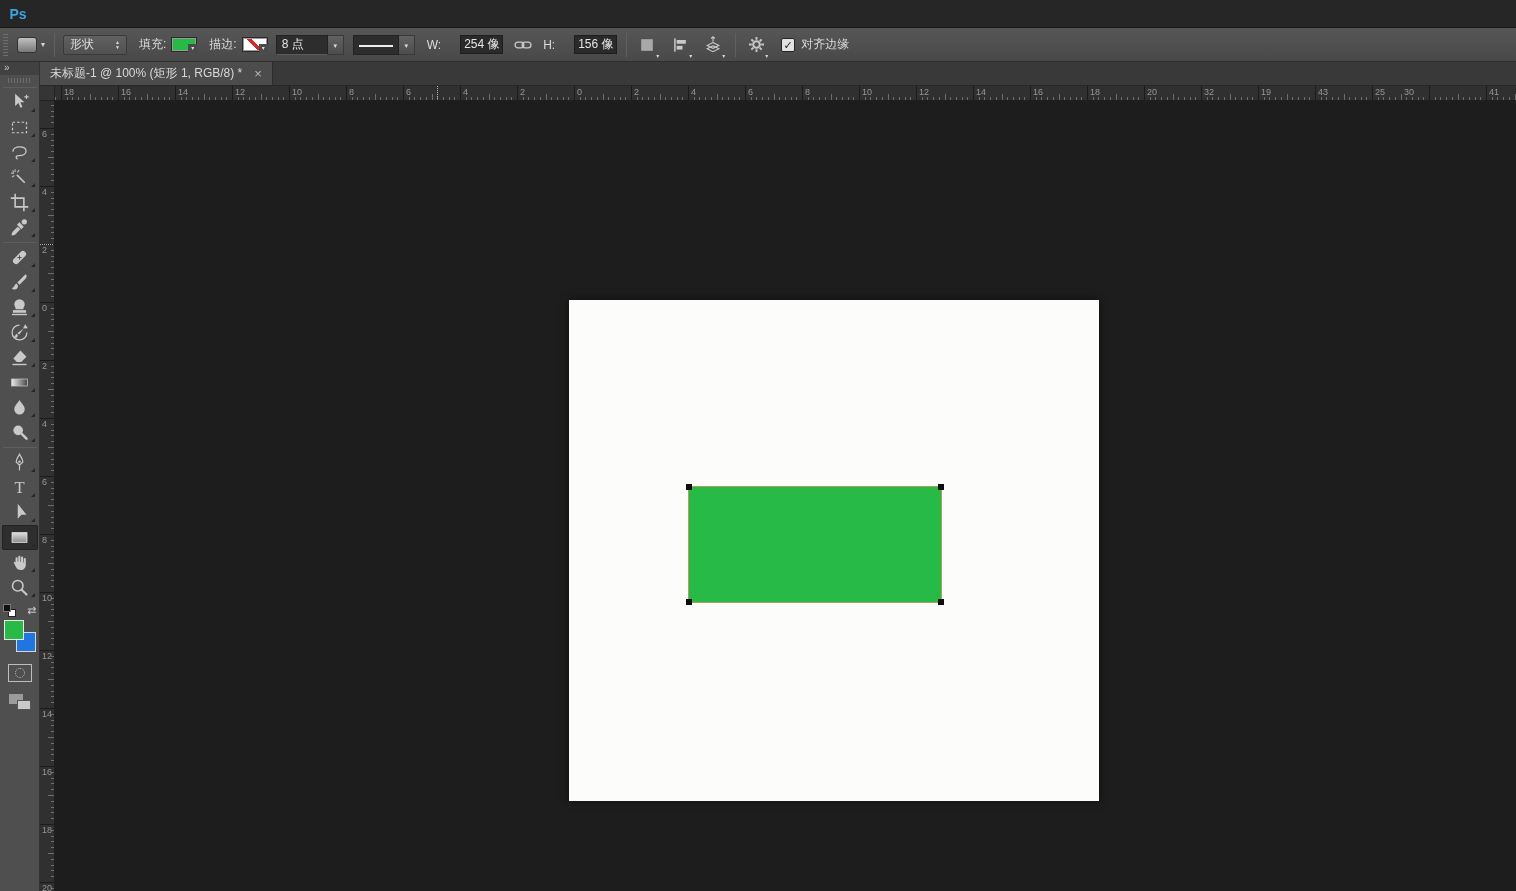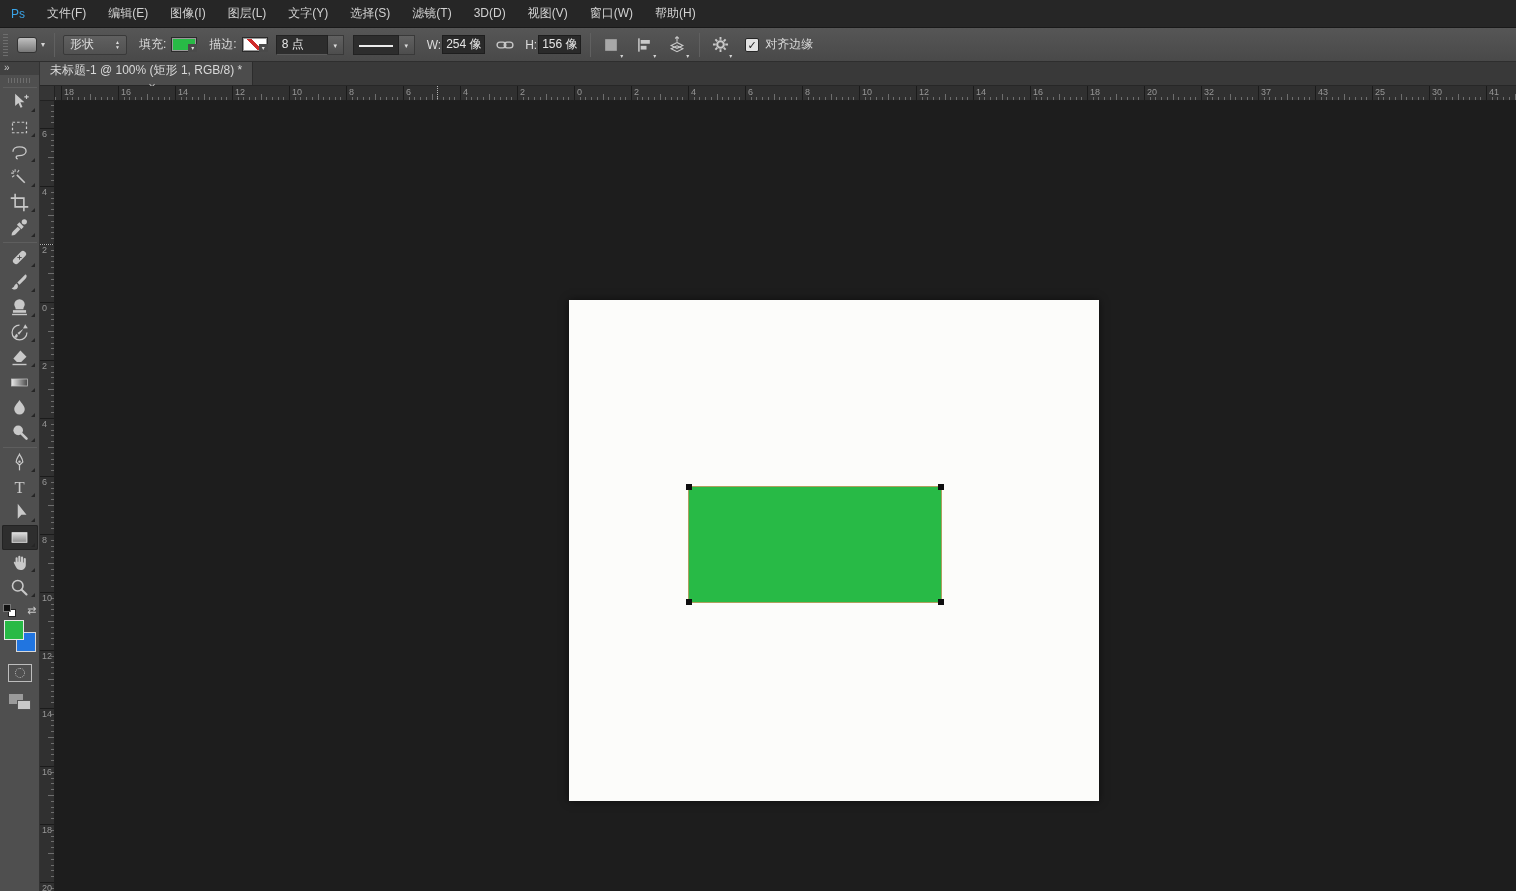--- a/index.html
+++ b/index.html
@@ -2,21 +2,21 @@
 <html><head>
 <meta charset="utf-8">
 <style>
   * { margin:0; padding:0; box-sizing:border-box; }
   html,body { width:1516px; height:891px; overflow:hidden; }
   body { position:relative; background:#1d1d1d; font-family:"Liberation Sans", sans-serif; color:#ccc; }
 
   
   .menubar { position:absolute; left:0; top:0; right:0; height:28px; background:#262626;
              border-bottom:1px solid #191919; display:flex; align-items:center; }
-  .ps-logo { width:36px; text-align:center; color:#3aa4e8; font-weight:normal; font-size:12px; }
+  .ps-logo { width:36px; text-align:center; color:#3aa4e8; font-weight:bold; font-size:14px; }
   .menu-item { padding:0 11px; font-size:12px; color:#d2d2d2; line-height:27px; cursor:default; }
 
   
   .optionsbar { position:absolute; left:0; top:28px; right:0; height:34px;
                 background:linear-gradient(#565656,#494949); border-bottom:1px solid #2e2e2e;
                 display:flex; align-items:center; font-size:12px; color:#dcdcdc; }
   .ob-grip { width:5px; height:22px; margin-left:3px;
              background:repeating-linear-gradient(0deg,#6e6e6e 0 1px,transparent 1px 3px); }
   .ob-btn { display:flex; align-items:center; margin-left:9px; }
   .preset-icon { width:20px; height:16px; border:1px solid #333; border-radius:3px;
@@ -33,33 +33,33 @@
   .swatch .sw-dd { position:absolute; right:-1px; bottom:-1px; width:9px; height:8px; background:#4a4a4a;
                    color:#ddd; font-size:6px; line-height:8px; text-align:center; }
   .no-color { background:linear-gradient(45deg,#fff 43%,#cf2b2b 43%,#cf2b2b 55%,#fff 55%); background-color:#fff; }
   .darkfield { background:#2d2d2d; border:1px solid #222; border-bottom-color:#5a5a5a; height:20px;
                display:flex; align-items:center; padding:0 5px; color:#e5e5e5; }
   .dd-btn { width:16px; height:20px; background:linear-gradient(#616161,#4d4d4d); border:1px solid #393939;
             border-left:none; text-align:center; font-size:7px; line-height:19px; color:#ddd; }
   .style-preview { width:46px; height:20px; background:#2d2d2d; border:1px solid #222; position:relative; }
   .style-preview .line { position:absolute; left:5px; right:5px; top:9px; height:2px; background:#ececec; }
   .num-field { width:43px; height:19px; background:#2a2a2a; border:1px solid #1e1e1e; padding:0 3px;
-               overflow:hidden; white-space:nowrap; display:flex; align-items:center; color:#e5e5e5; margin-left:1px; }
+               overflow:hidden; white-space:nowrap; display:flex; align-items:center; color:#e5e5e5; margin-left:19px; }
   .icon-btn { margin-left:7px; position:relative; width:26px; height:26px; display:flex;
               align-items:center; justify-content:center; }
   .icon-btn .mini-dd { position:absolute; right:1px; bottom:-1px; font-size:6px; color:#d5d5d5; line-height:6px; }
   .checkbox { width:14px; height:14px; background:#e2e2e2; border:1px solid #262626; border-radius:2px;
               color:#222; font-size:11px; line-height:12px; text-align:center; margin-left:12px; }
   .cb-label { margin-left:6px; }
 
   
   .tabbar { position:absolute; left:40px; top:62px; right:0; height:24px; background:#393939;
             border-bottom:1px solid #272727; display:flex; }
   .tab { background:#4c4c4c; padding:0 10px; display:flex; align-items:center; font-size:12px;
-         color:#d8d8d8; border-right:1px solid #2c2c2c;flex-direction:column; }
+         color:#d8d8d8; border-right:1px solid #2c2c2c; }
   .tab-close { margin-left:12px; color:#b8b8b8; font-size:13px; }
 
   
   .toolbar { position:absolute; left:0; top:62px; width:40px; bottom:0; background:#4f4f4f;
              border-right:1px solid #333; display:flex; flex-direction:column; align-items:center; }
   .tb-header { width:100%; height:13px; background:#414141; color:#c5c5c5; font-size:10px;
                line-height:12px; padding-left:4px; }
   .tb-grip { width:24px; height:5px; margin:3px 0 2px;
              background:repeating-linear-gradient(90deg,#6e6e6e 0 1px,transparent 1px 3px); }
   .tool { width:36px; height:25px; position:relative; display:flex; align-items:center;
@@ -110,33 +110,20 @@
   .h-nw { left:-3px; top:-3px; }  .h-ne { right:-3px; top:-3px; }
   .h-sw { left:-3px; bottom:-3px; } .h-se { right:-3px; bottom:-3px; }
 
   svg .st { stroke:#c9c9c9; fill:none; }
 </style>
 </head>
 <body>
 
 <div class="menubar">
   <div class="ps-logo">Ps</div>
-  <nav style="display:flex">
-      <div class="menu-item">文件(F)</div>
-      <div class="menu-item">编辑(E)</div>
-      <div class="menu-item">图像(I)</div>
-      <div class="menu-item">图层(L)</div>
-      <div class="menu-item">文字(Y)</div>
-      <div class="menu-item">选择(S)</div>
-      <div class="menu-item">滤镜(T)</div>
-      <div class="menu-item">3D(D)</div>
-      <div class="menu-item">视图(V)</div>
-      <div class="menu-item">窗口(W)</div>
-      <div class="menu-item">帮助(H)</div>
-    </nav>
 </div>
 
 <div class="optionsbar">
   <div class="ob-grip"></div>
   <div class="ob-btn">
     <span class="preset-icon"></span>
     <span class="dd">▾</span>
   </div>
   <div class="vsep"></div>
   <div class="mode-select">
@@ -688,24 +675,24 @@
     <div class="lab" style="left: 651px;">4</div>
     <div class="lab" style="left: 708px;">6</div>
     <div class="lab" style="left: 765px;">8</div>
     <div class="lab" style="left: 822px;">10</div>
     <div class="lab" style="left: 879px;">12</div>
     <div class="lab" style="left: 936px;">14</div>
     <div class="lab" style="left: 993px;">16</div>
     <div class="lab" style="left: 1050px;">18</div>
     <div class="lab" style="left: 1107px;">20</div>
     <div class="lab" style="left: 1164px;">32</div>
-    <div class="lab" style="left: 1221px;">37</div>
+    <div class="lab" style="left: 1221px;">19</div>
     <div class="lab" style="left: 1278px;">43</div>
     <div class="lab" style="left: 1335px;">25</div>
-    <div class="lab" style="left: 1392px;">30</div>
+    <div class="lab" style="left: 1364px;">30</div>
     <div class="lab" style="left: 1449px;">41</div>
     <div class="h-mouse" style="left: 397px;"></div>
   </div>
 <div class="v-ruler">
     <div class="tick" style="top: 4px; width: 3px;"></div>
     <div class="tick" style="top: 10px; width: 3px;"></div>
     <div class="tick" style="top: 15px; width: 3px;"></div>
     <div class="tick" style="top: 21px; width: 3px;"></div>
     <div class="maj" style="top: 27px;"></div>
     <div class="tick" style="top: 33px; width: 3px;"></div>

